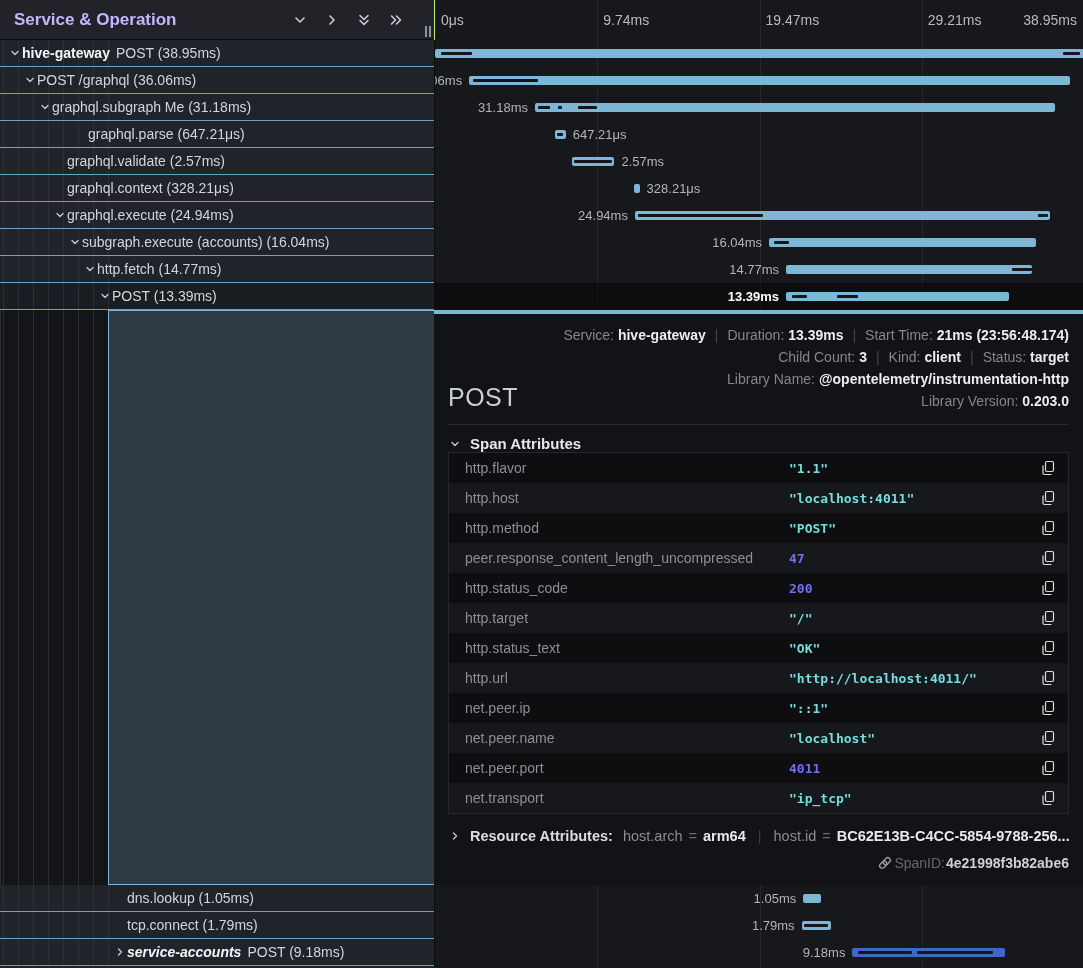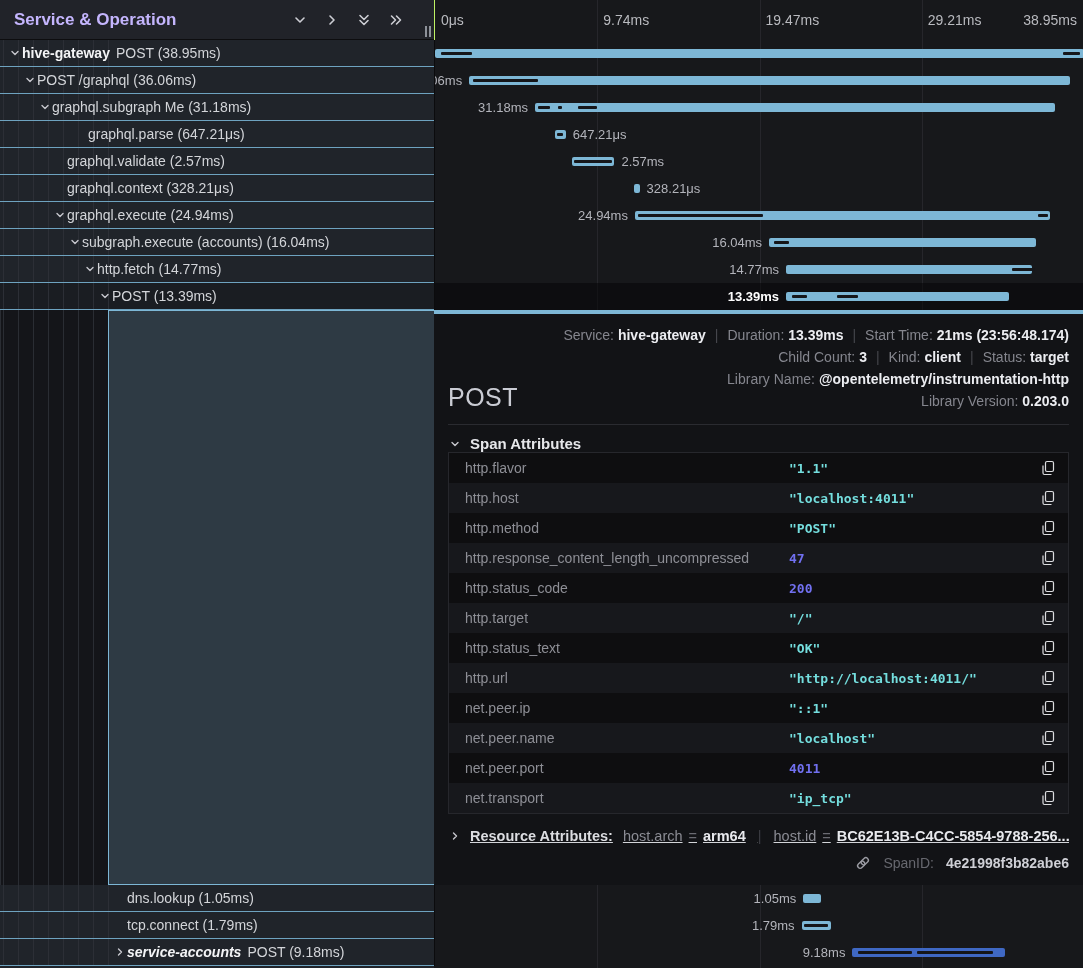--- a/index.html
+++ b/index.html
@@ -62,25 +62,25 @@
        color:#e6e7ea;cursor:pointer;}
   .attr-table{border:1px solid #26272c;}
   .attr-row{height:30px;display:flex;align-items:center;font-size:14px;}
   .attr-row:nth-child(odd){background:#0e0e10;}
   .attr-row:nth-child(even){background:#17181c;}
   .attr-key{flex:0 0 324px;padding-left:16px;color:#8e8f96;white-space:nowrap;}
   .attr-val{flex:1;font-family:"DejaVu Sans Mono",monospace;font-size:13px;font-weight:700;white-space:nowrap;}
   .attr-val.string{color:var(--str,#74dede);}
   .attr-val.number{color:var(--num,#7170f0);}
   .copy-btn{flex:0 0 40px;display:flex;justify-content:center;cursor:pointer;}
-  .res-line{margin-top:14px;display:flex;align-items:center;font-size:14.5px;white-space:nowrap;overflow:hidden;text-decoration:underline;}
+  .res-line{margin-top:14px;display:flex;align-items:center;font-size:14.5px;white-space:nowrap;overflow:hidden;}
   .res-title{font-weight:700;color:#dcdde1;margin:0 10px 0 8px;}
   .res-k{color:#8b8c94;} .res-eq{color:#6a6b72;margin:0 6px;} .res-v{font-weight:700;color:#e8e9ed;text-align:right;}
   .res-sep{color:#3c3d43;margin:0 12px;}
-  .spanid-line{margin-top:11px;display:flex;justify-content:flex-end;align-items:center;gap:12px;font-size:14px;}
+  .spanid-line{margin-top:11px;display:flex;justify-content:flex-end;align-items:center;gap:1px;font-size:14px;}
   .spanid-label{color:#67686f;} .spanid-value{font-weight:700;color:#cfd0d6;}
   .filler{position:absolute;left:0;top:966px;width:434px;height:2px;background:#20242a;z-index:2;}
 </style>
 </head>
 <body>
 
 <div class="app">
 
   <div class="gridline" style="left:597px"></div>
   <div class="gridline" style="left:760px"></div>
@@ -327,21 +327,21 @@
           <span class="attr-key">http.method</span>
           <span class="attr-val string">"POST"</span>
           <span class="copy-btn">
             <svg width="15" height="16" viewBox="0 0 15 16" fill="none" stroke="#dcdde0" stroke-width="1.2">
               <rect x="4.5" y="1.5" width="8" height="10" rx="1.5"></rect>
               <path d="M10.5 14.5h-7a1.5 1.5 0 0 1-1.5-1.5V5.5"></path>
             </svg>
           </span>
         </div>
         <div class="attr-row">
-          <span class="attr-key">http.response_content_length_uncompressed</span>
+          <span class="attr-key">peer.response_content_length_uncompressed</span>
           <span class="attr-val number">47</span>
           <span class="copy-btn">
             <svg width="15" height="16" viewBox="0 0 15 16" fill="none" stroke="#dcdde0" stroke-width="1.2">
               <rect x="4.5" y="1.5" width="8" height="10" rx="1.5"></rect>
               <path d="M10.5 14.5h-7a1.5 1.5 0 0 1-1.5-1.5V5.5"></path>
             </svg>
           </span>
         </div>
         <div class="attr-row">
           <span class="attr-key">http.status_code</span>

